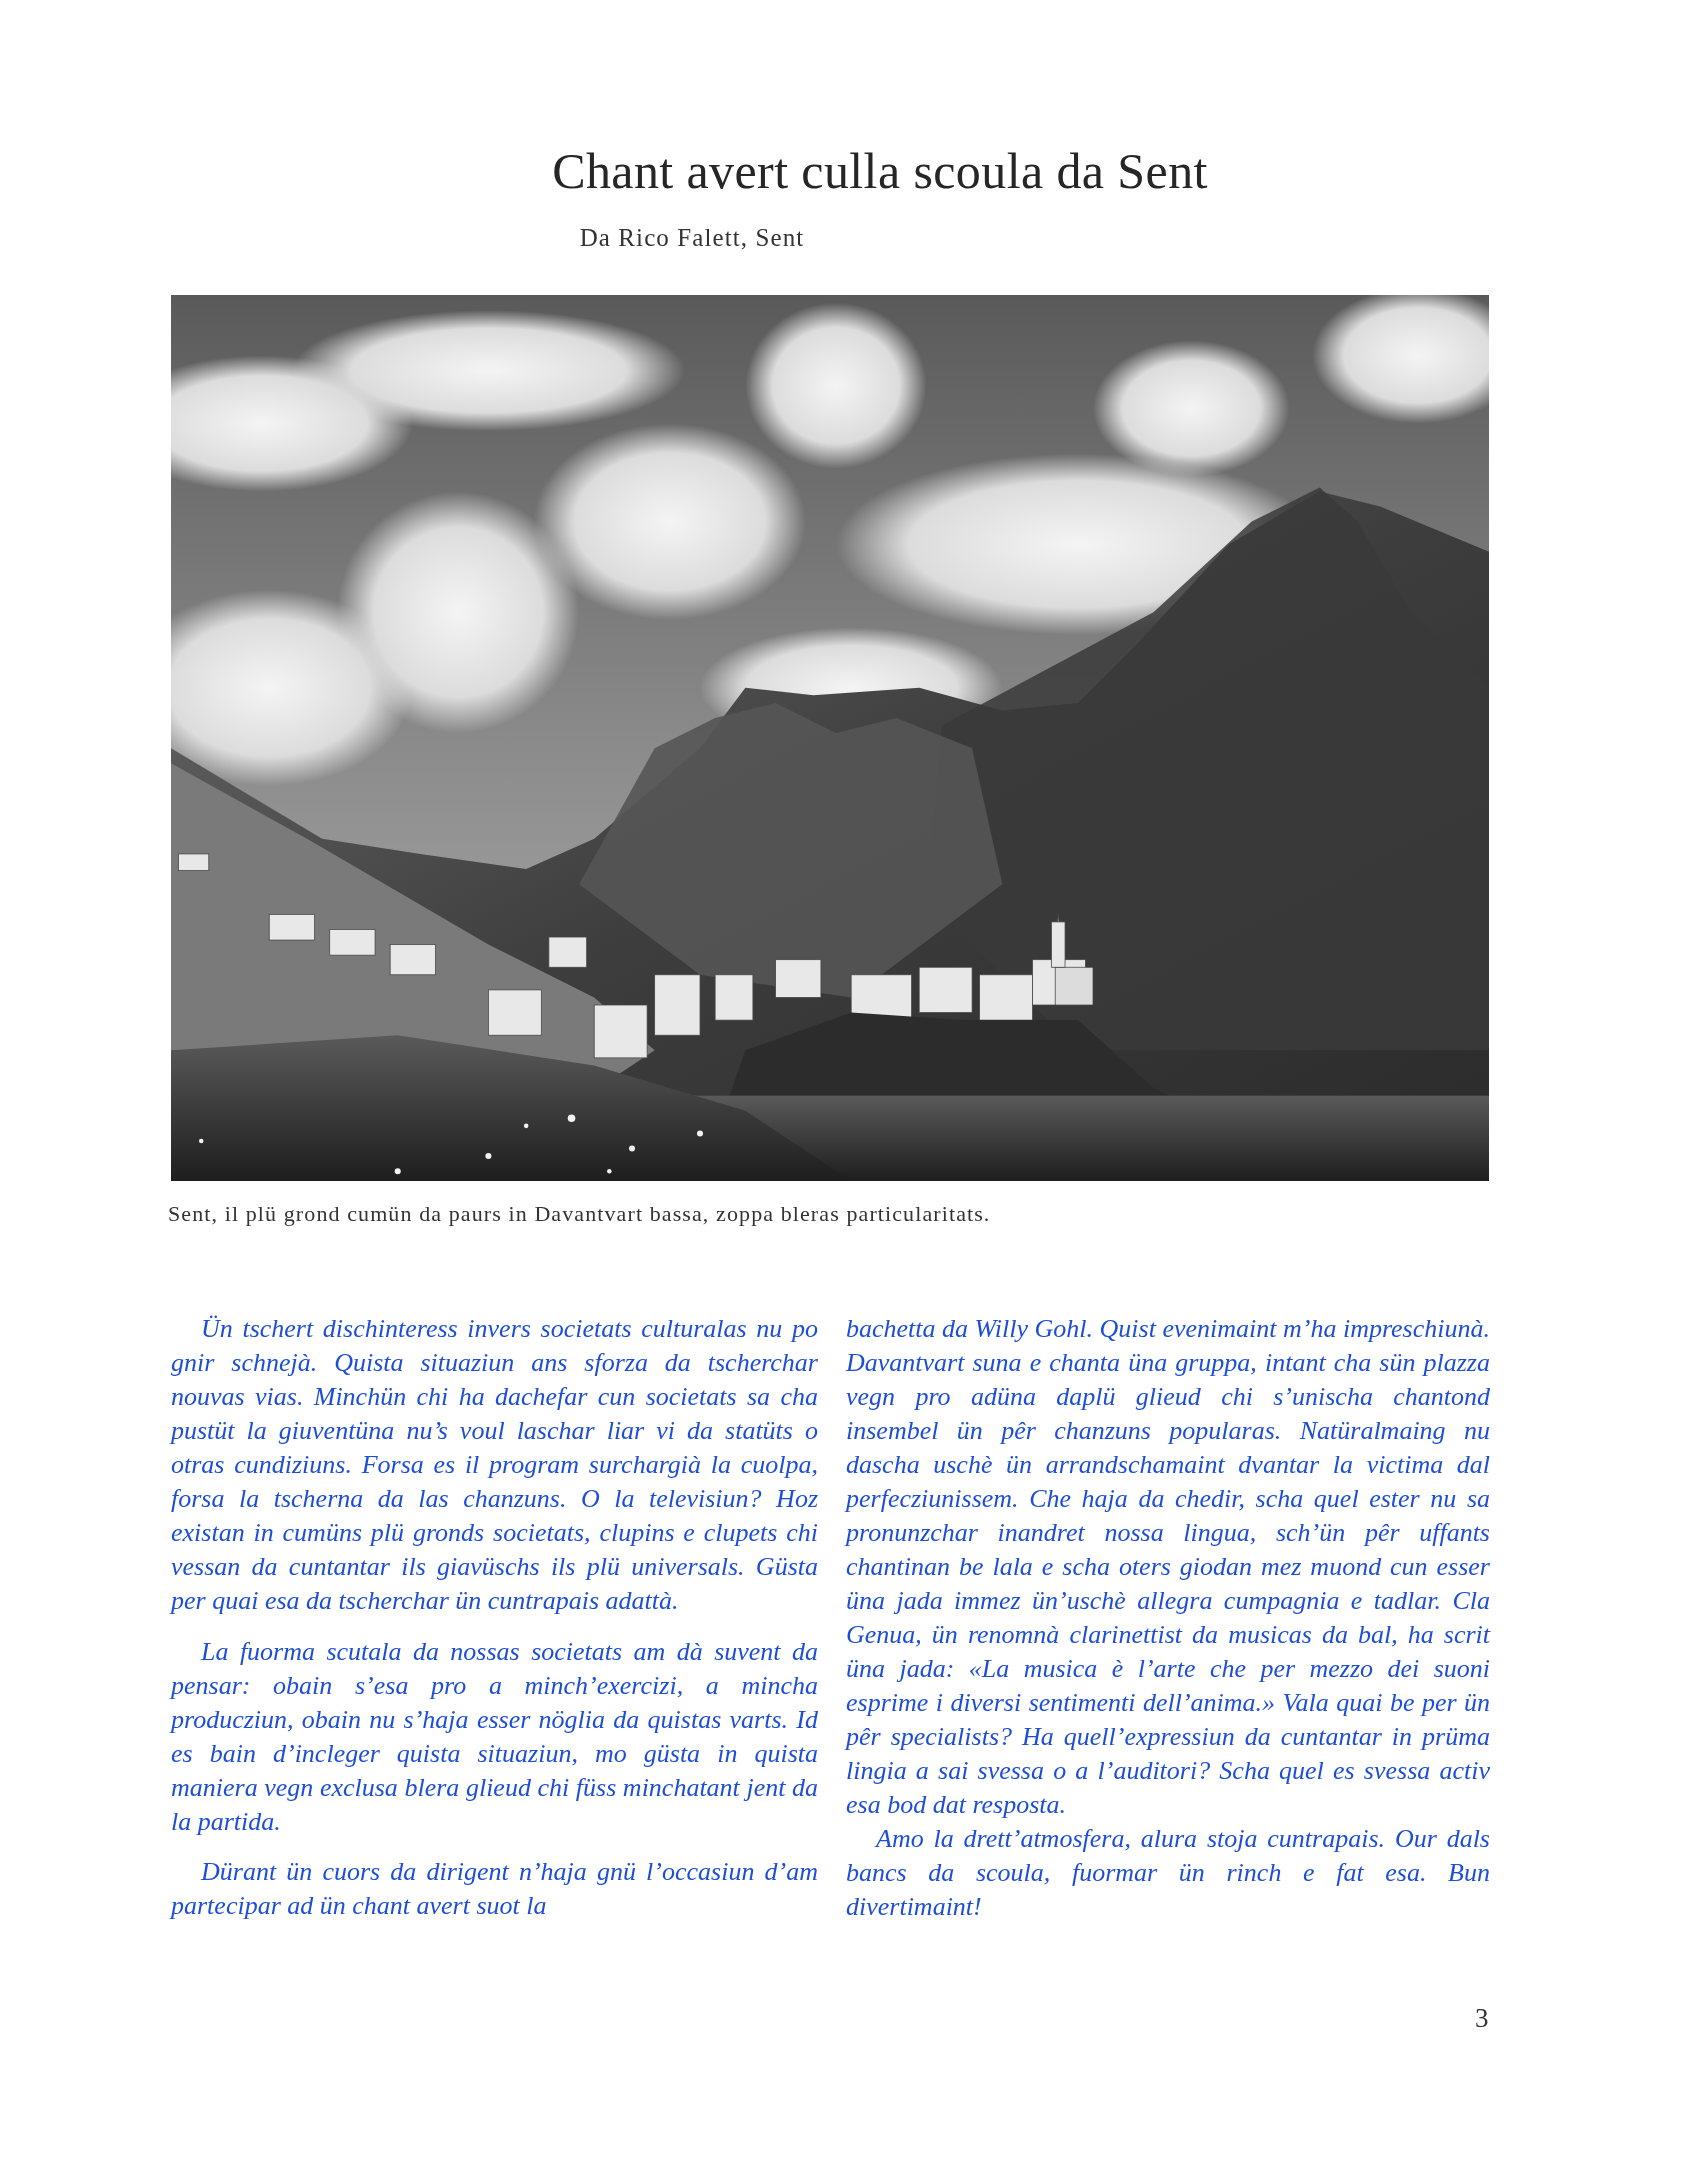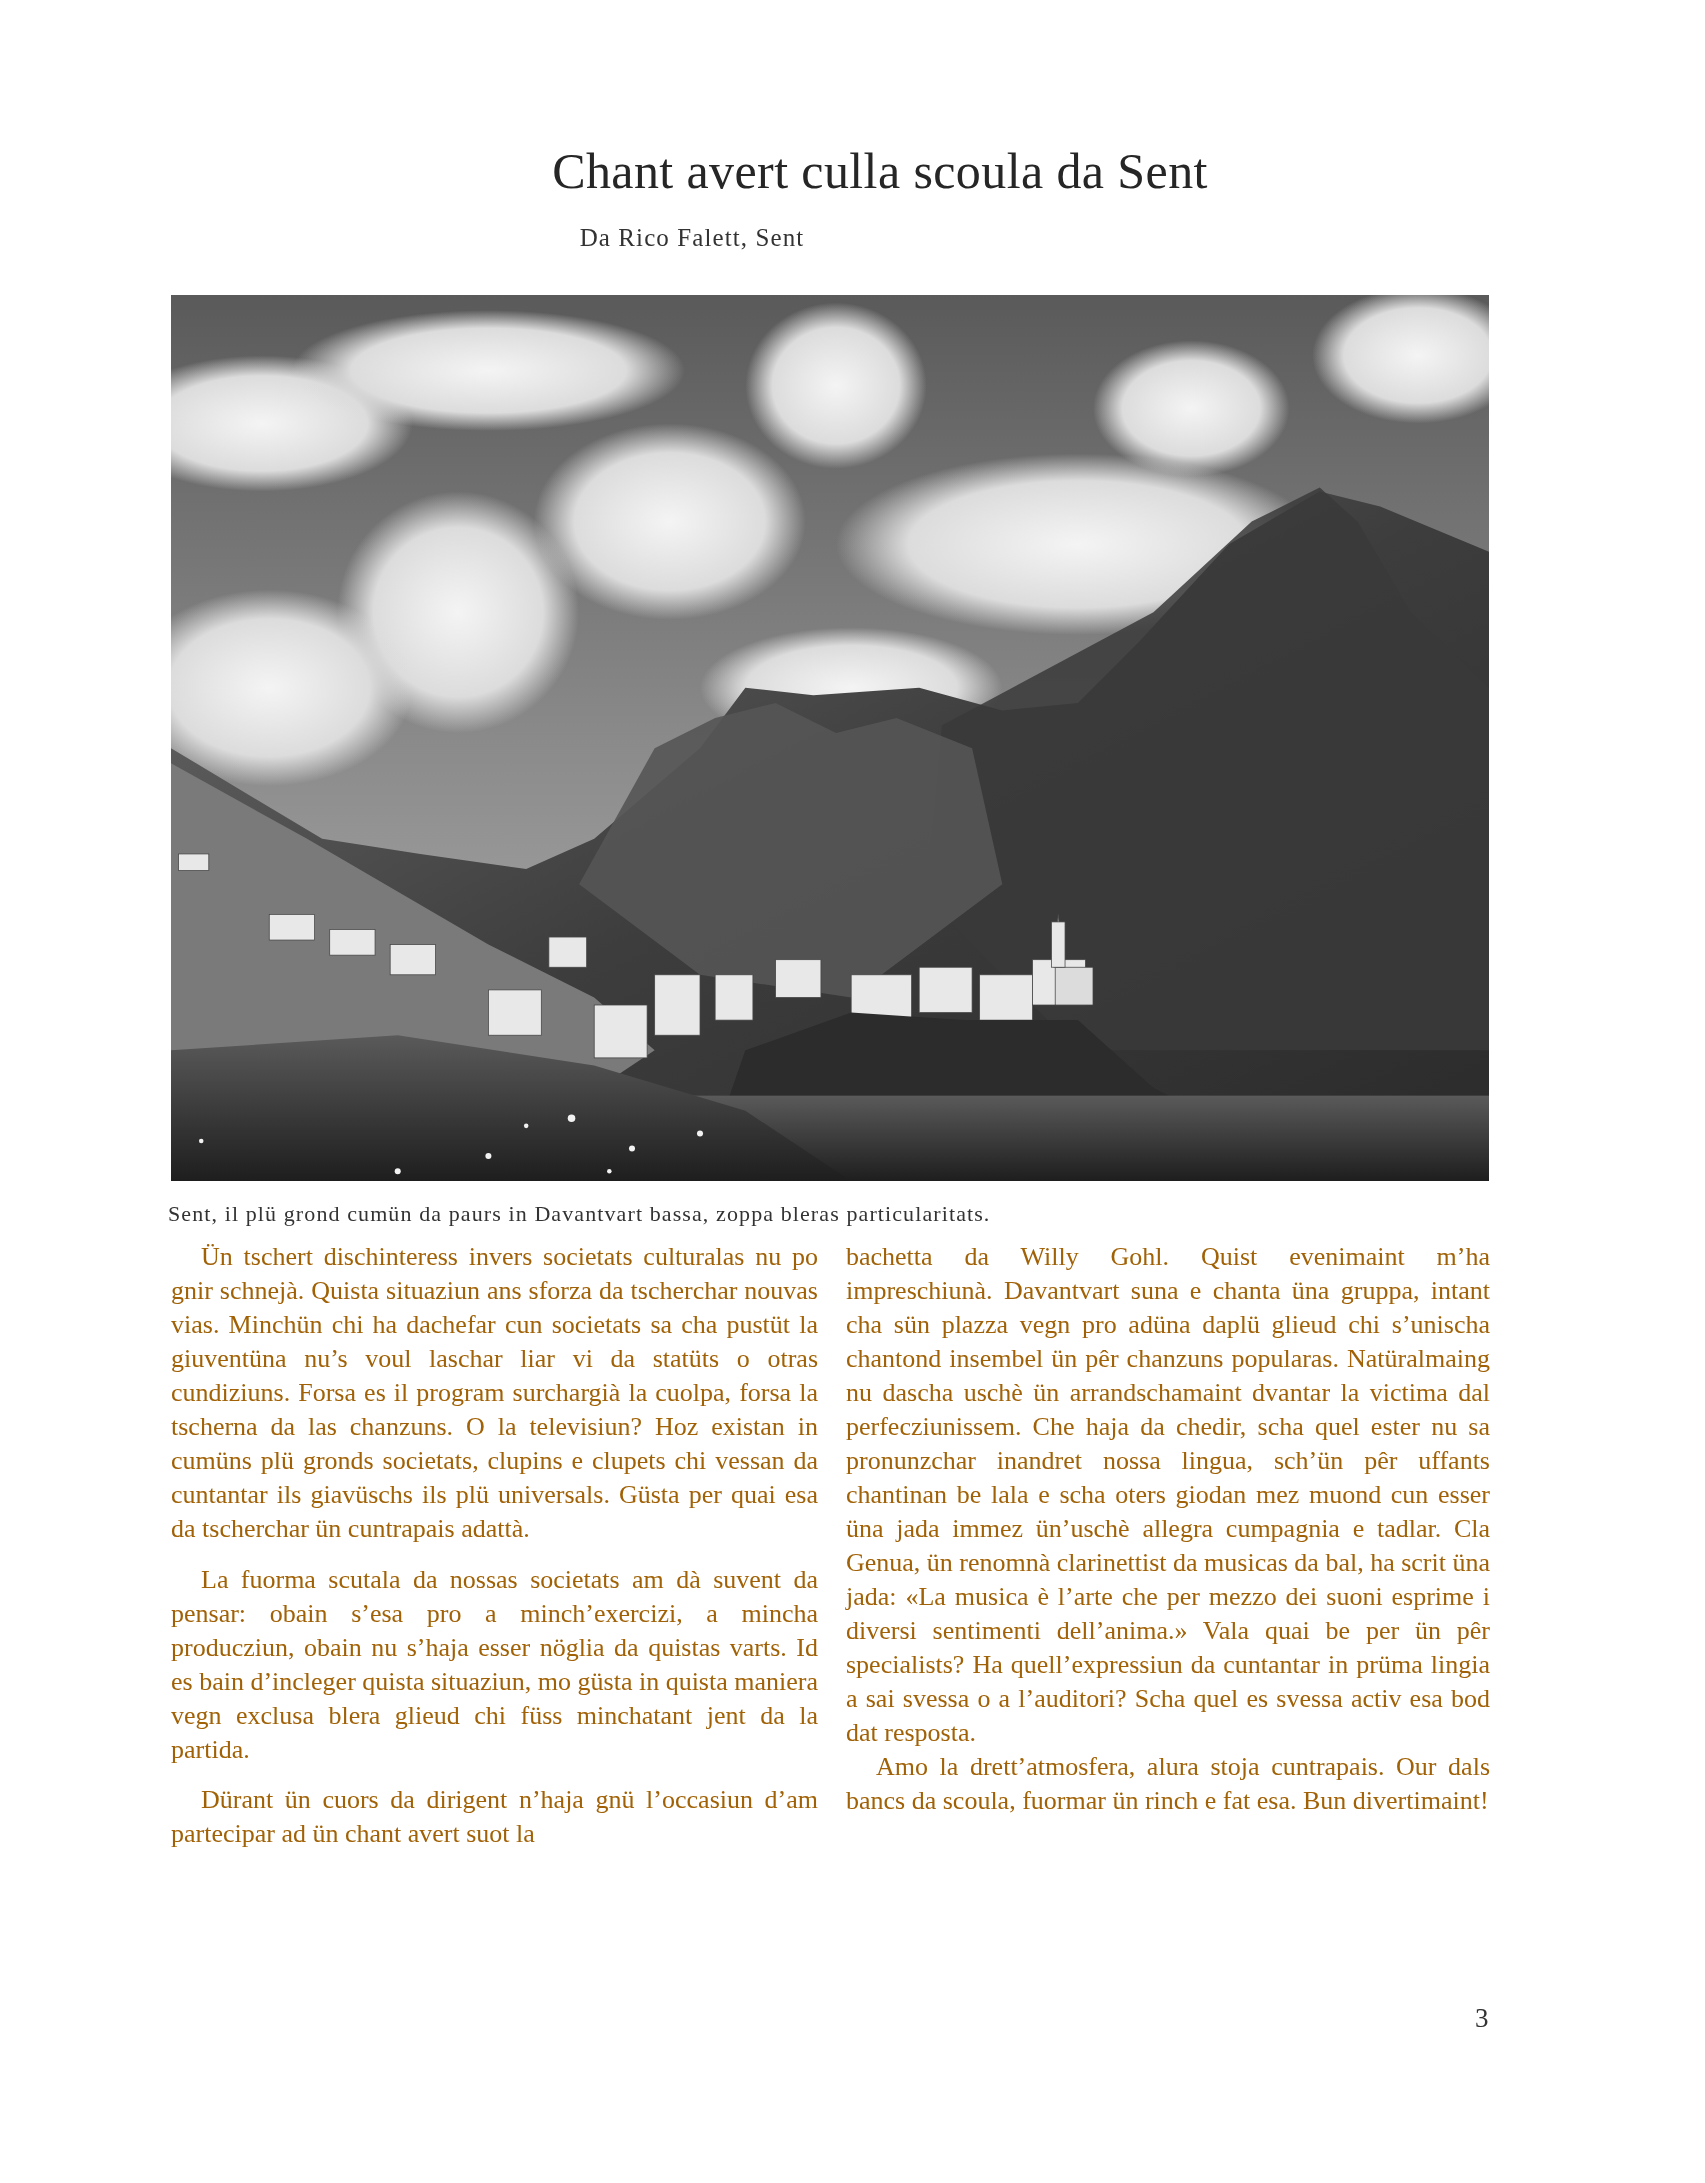--- a/index.html
+++ b/index.html
@@ -5,21 +5,21 @@
   html, body { margin:0; padding:0; background:#fff; }
   body { width:1706px; height:2183px; position:relative; overflow:hidden; color:#222;
          font-family:"Liberation Serif","DejaVu Serif",serif; }
   .title { position:absolute; left:0; width:1706px; top:142px; text-align:center;
            font-size:50px; font-weight:normal; letter-spacing:0.4px; color:#262626; margin:0;padding-left:27px; }
   .byline { position:absolute; left:0; width:1384px; top:224px; text-align:center;
             font-size:25px; color:#333; letter-spacing:1.1px; }
   .photo { position:absolute; left:171px; top:295px; width:1318px; height:886px; }
   .photo svg { display:block; width:100%; height:100%; }
   .caption { position:absolute; left:168px; top:1201px; font-size:22px; color:#333; letter-spacing:1.1px; white-space:nowrap; }
-  .col { position:absolute; top:1240px; font-size:26px; line-height:34px; text-align:justify; color:#a16207; }
+  .col { position:absolute; top:1312px; font-size:26px; line-height:34px; text-align:justify; color:#1d4ed8;font-style:italic; }
   .col-left { left:171px; width:647px; }
   .col-right { left:846px; width:644px; }
   .col p { margin:0 0 16.6px 0; text-indent:30px; hyphens:manual; }
   .col p.cont { text-indent:0; }
   .col p.tight { margin-bottom:0; }
   .page-number { position:absolute; left:1475px; top:2003px; font-size:27px; color:#333; }
 </style>
 </head>
 <body>
 

